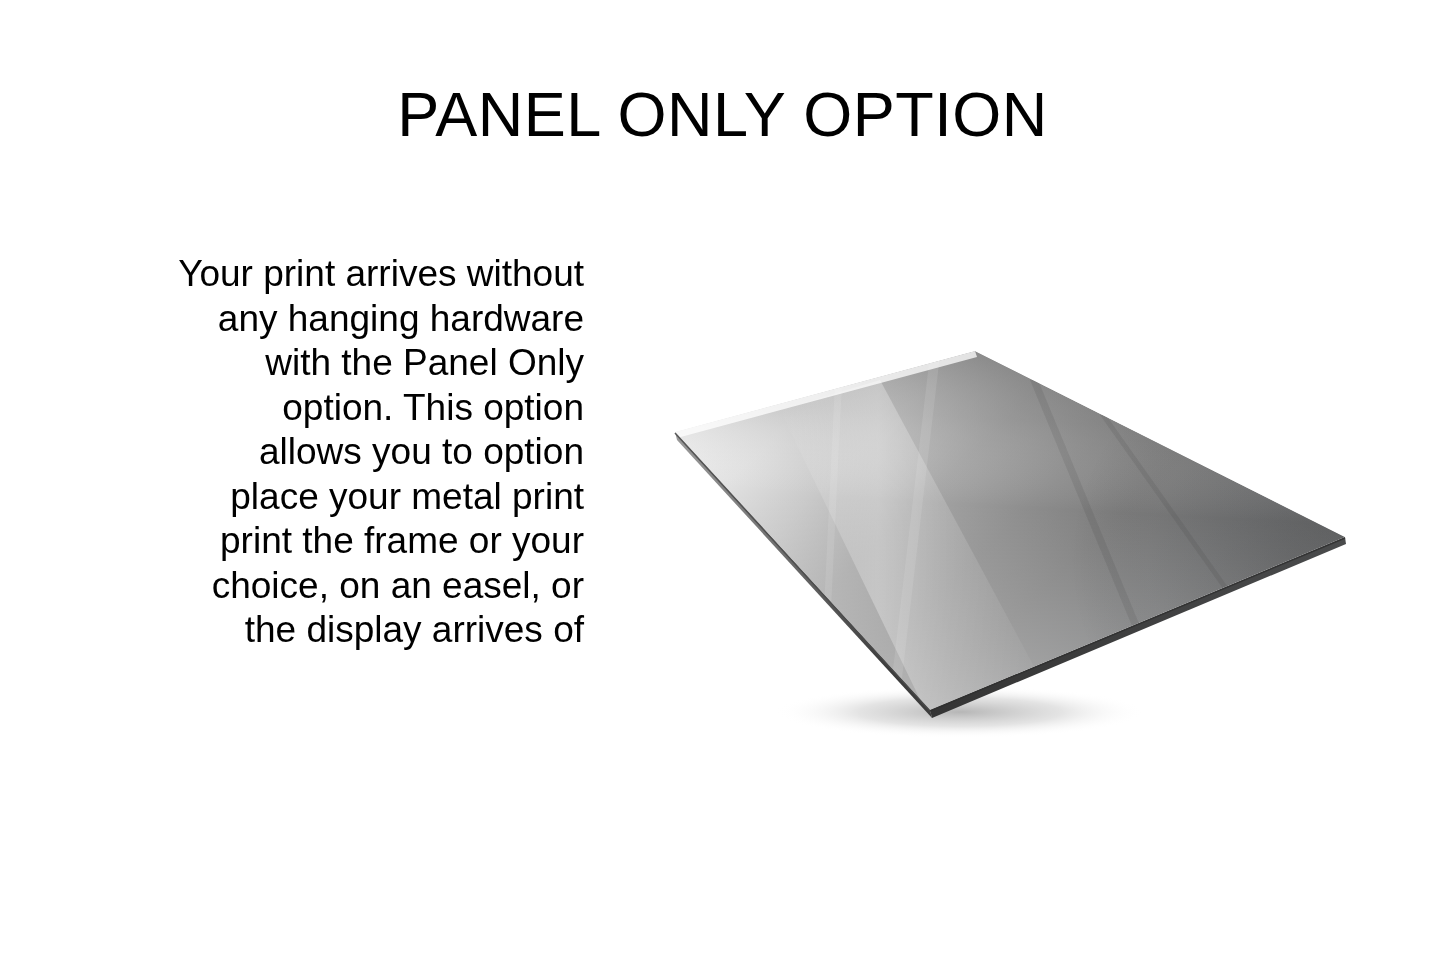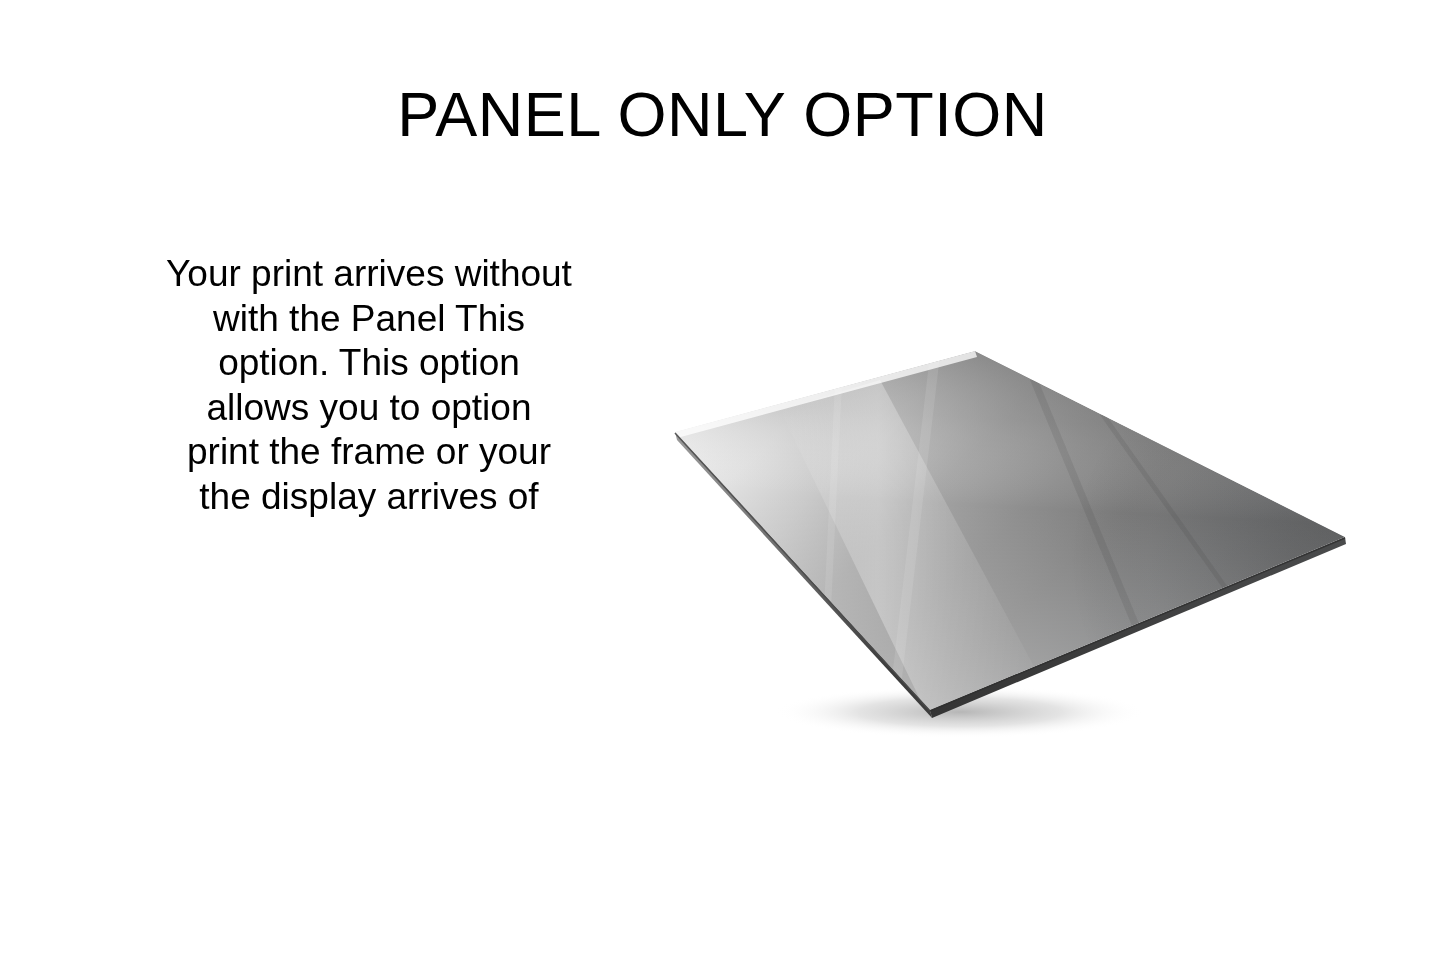--- a/index.html
+++ b/index.html
@@ -37,21 +37,21 @@
   
   #body-text {
     position: absolute;
     left: 154px;
     top: 252px;
     width: 430px;
     font-size: 37px;
     line-height: 44.5px;
     font-weight: 400;
     color: #000000;
-    text-align: center;
+    text-align: right;
   }
   #body-text .line {
     display: block;
     white-space: nowrap;
   }
 
   
   #panel-figure {
     position: absolute;
     left: 630px;
@@ -67,24 +67,27 @@
 </style>
 </head>
 <body>
 
 <div id="slide">
 
   <div id="slide-title">PANEL ONLY OPTION</div>
 
   <div id="body-text">
     <span class="line">Your print arrives without</span>
-    <span class="line">with the Panel This</span>
+    <span class="line">any hanging hardware</span>
+    <span class="line">with the Panel Only</span>
     <span class="line">option. This option</span>
     <span class="line">allows you to option</span>
+    <span class="line">place your metal print</span>
     <span class="line">print the frame or your</span>
+    <span class="line">choice, on an easel, or</span>
     <span class="line">the display arrives of</span>
   </div>
 
   <div id="panel-figure">
     <svg id="panel-svg" viewBox="0 0 760 430" xmlns="http://www.w3.org/2000/svg">
       <defs>
 
         <linearGradient id="faceGrad" x1="0.05" y1="0.20" x2="0.98" y2="0.72">
           <stop offset="0.00" stop-color="#efefef"></stop>
           <stop offset="0.10" stop-color="#e2e2e2"></stop>

